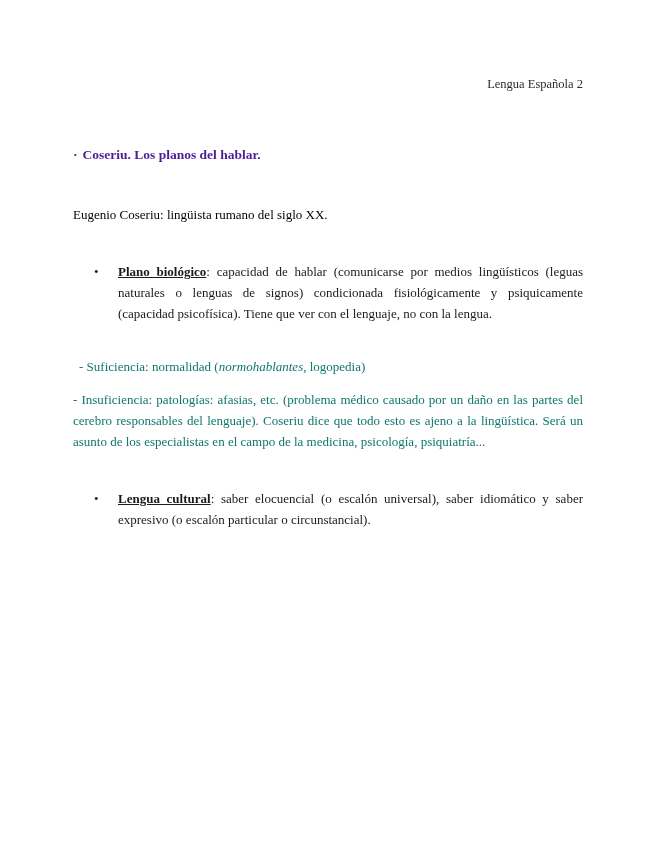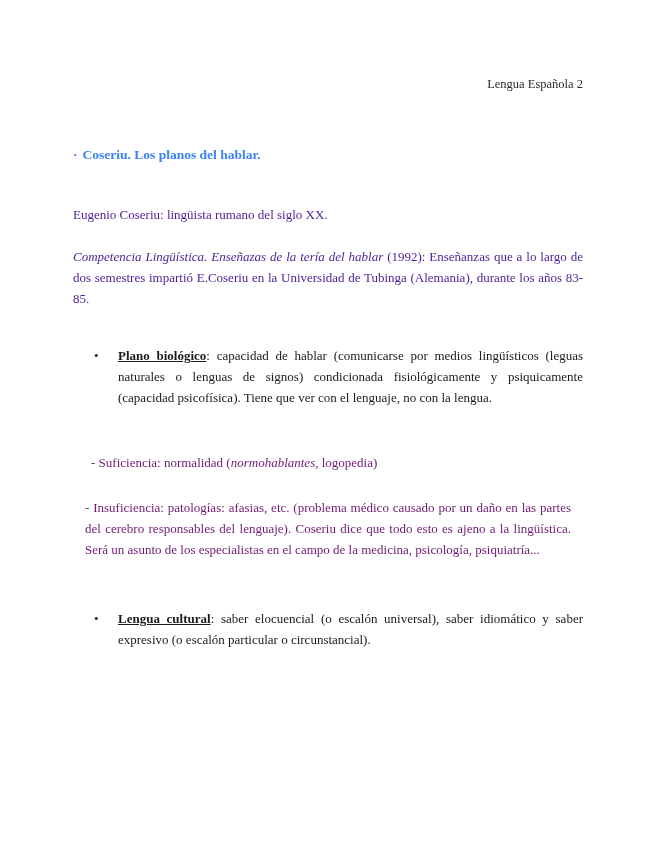--- a/index.html
+++ b/index.html
@@ -49,34 +49,34 @@
     color: #121212;
     letter-spacing: 0.1px;
   }
 
   
   .section-heading {
     padding-top: 54px;
     font-size: 13.5px;
     font-weight: bold;
     line-height: 18px;
-    color: #3b82f6;
+    color: #4c1d95;
   }
   .section-heading .bulletmark {
     display: inline-block;
     margin-right: 5px;
   }
 
   
   p.body {
     margin: 0;
     font-size: 13px;
     line-height: 21px;
     text-align: justify;
-    color: #4c1d95;
+    color: #000000;
   }
   .gap-lg { padding-top: 32px; }
   .gap-md { padding-top: 21px; }
   .gap-sm { padding-top: 12px; }
   .gap-xl { padding-top: 40px; }
 
   em.ital { font-style: italic; }
 
   
   .bullet-item {
@@ -100,46 +100,43 @@
     text-align: justify;
     color: #1a1a1a;
   }
   .term {
     font-weight: bold;
     text-decoration: underline;
   }
 
   
   .dash-line {
-    margin: 12px;
+    margin: 0;
     font-size: 13px;
     line-height: 21px;
     text-align: justify;
-    color: #701a75;
+    color: #0f766e;
   }
   .dash-line.indented { padding-left: 6px; }
 </style>
 </head>
 <body>
 
 <div class="page">
   <div class="content">
 
     <div class="running-header">Lengua Española 2</div>
 
 
     <div class="section-heading">
       <span class="bulletmark">·</span><span>Coseriu. Los planos del hablar.</span>
     </div>
 
     <p class="body gap-xl">Eugenio Coseriu: lingüista rumano del siglo XX.</p>
 
-    <p class="body gap-md">
-      <em class="ital">Competencia Lingüística. Enseñazas de la tería del hablar</em><span> (1992): Enseñanzas que a lo largo de dos semestres impartió E.Coseriu en la Universidad de Tubinga (Alemania), durante los años 83-85.</span>
-    </p>
 
 
     <div class="bullet-item">
       <span class="dot">•</span>
       <span class="bullet-text">
         <span class="term">Plano biológico</span><span>: capacidad de hablar (comunicarse por medios lingüísticos (leguas naturales o lenguas de signos) condicionada fisiológicamente y psiquicamente (capacidad psicofísica). Tiene que ver con el lenguaje, no con la lengua.</span>
       </span>
     </div>
 
     <p class="dash-line indented gap-lg">

